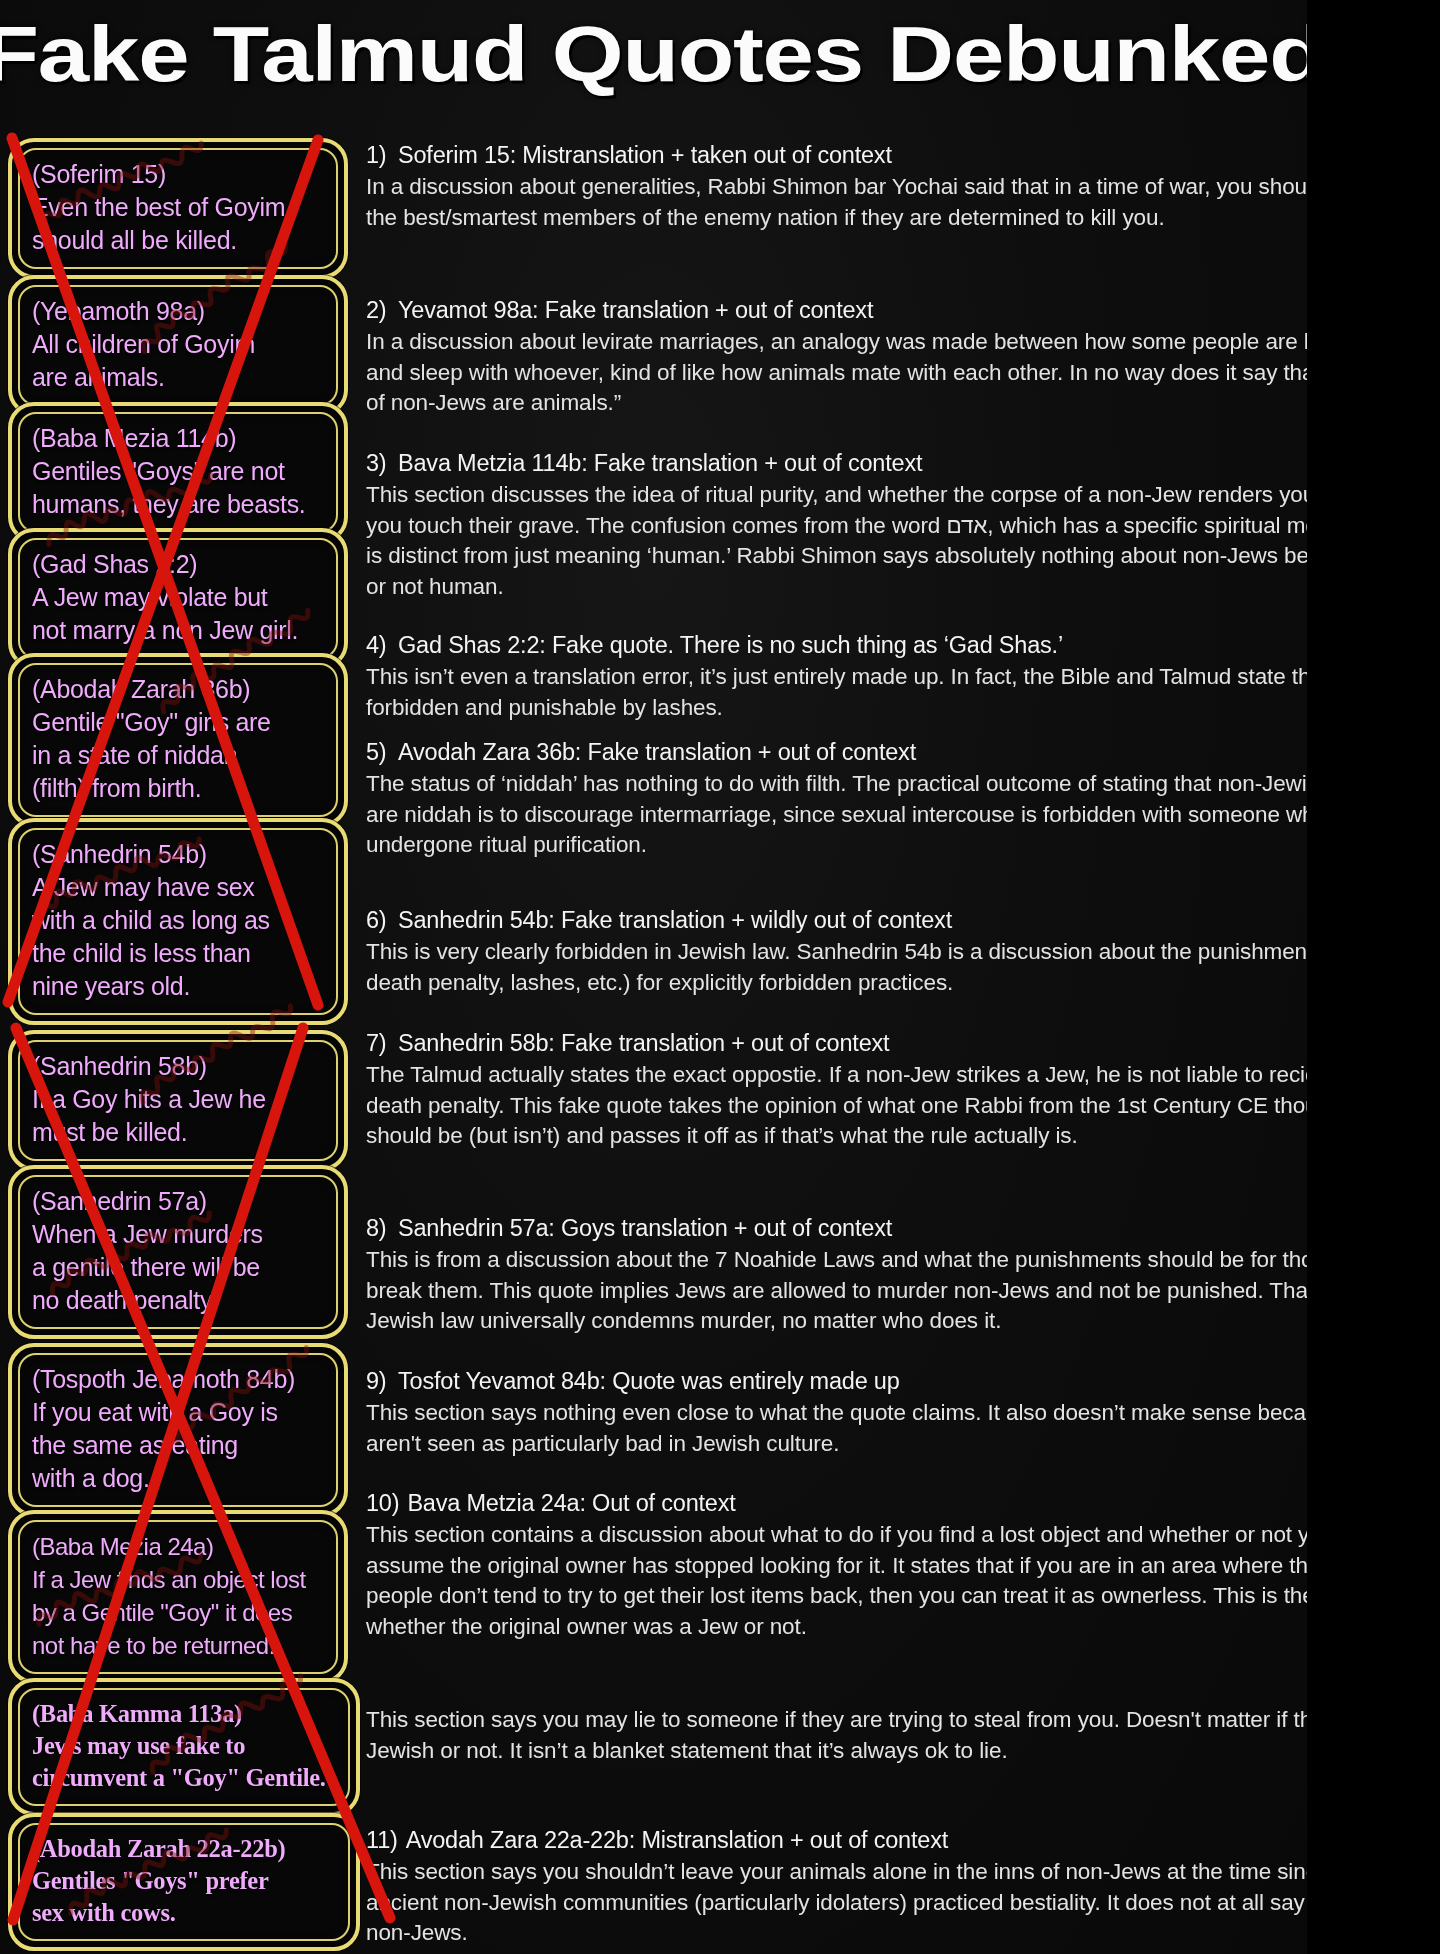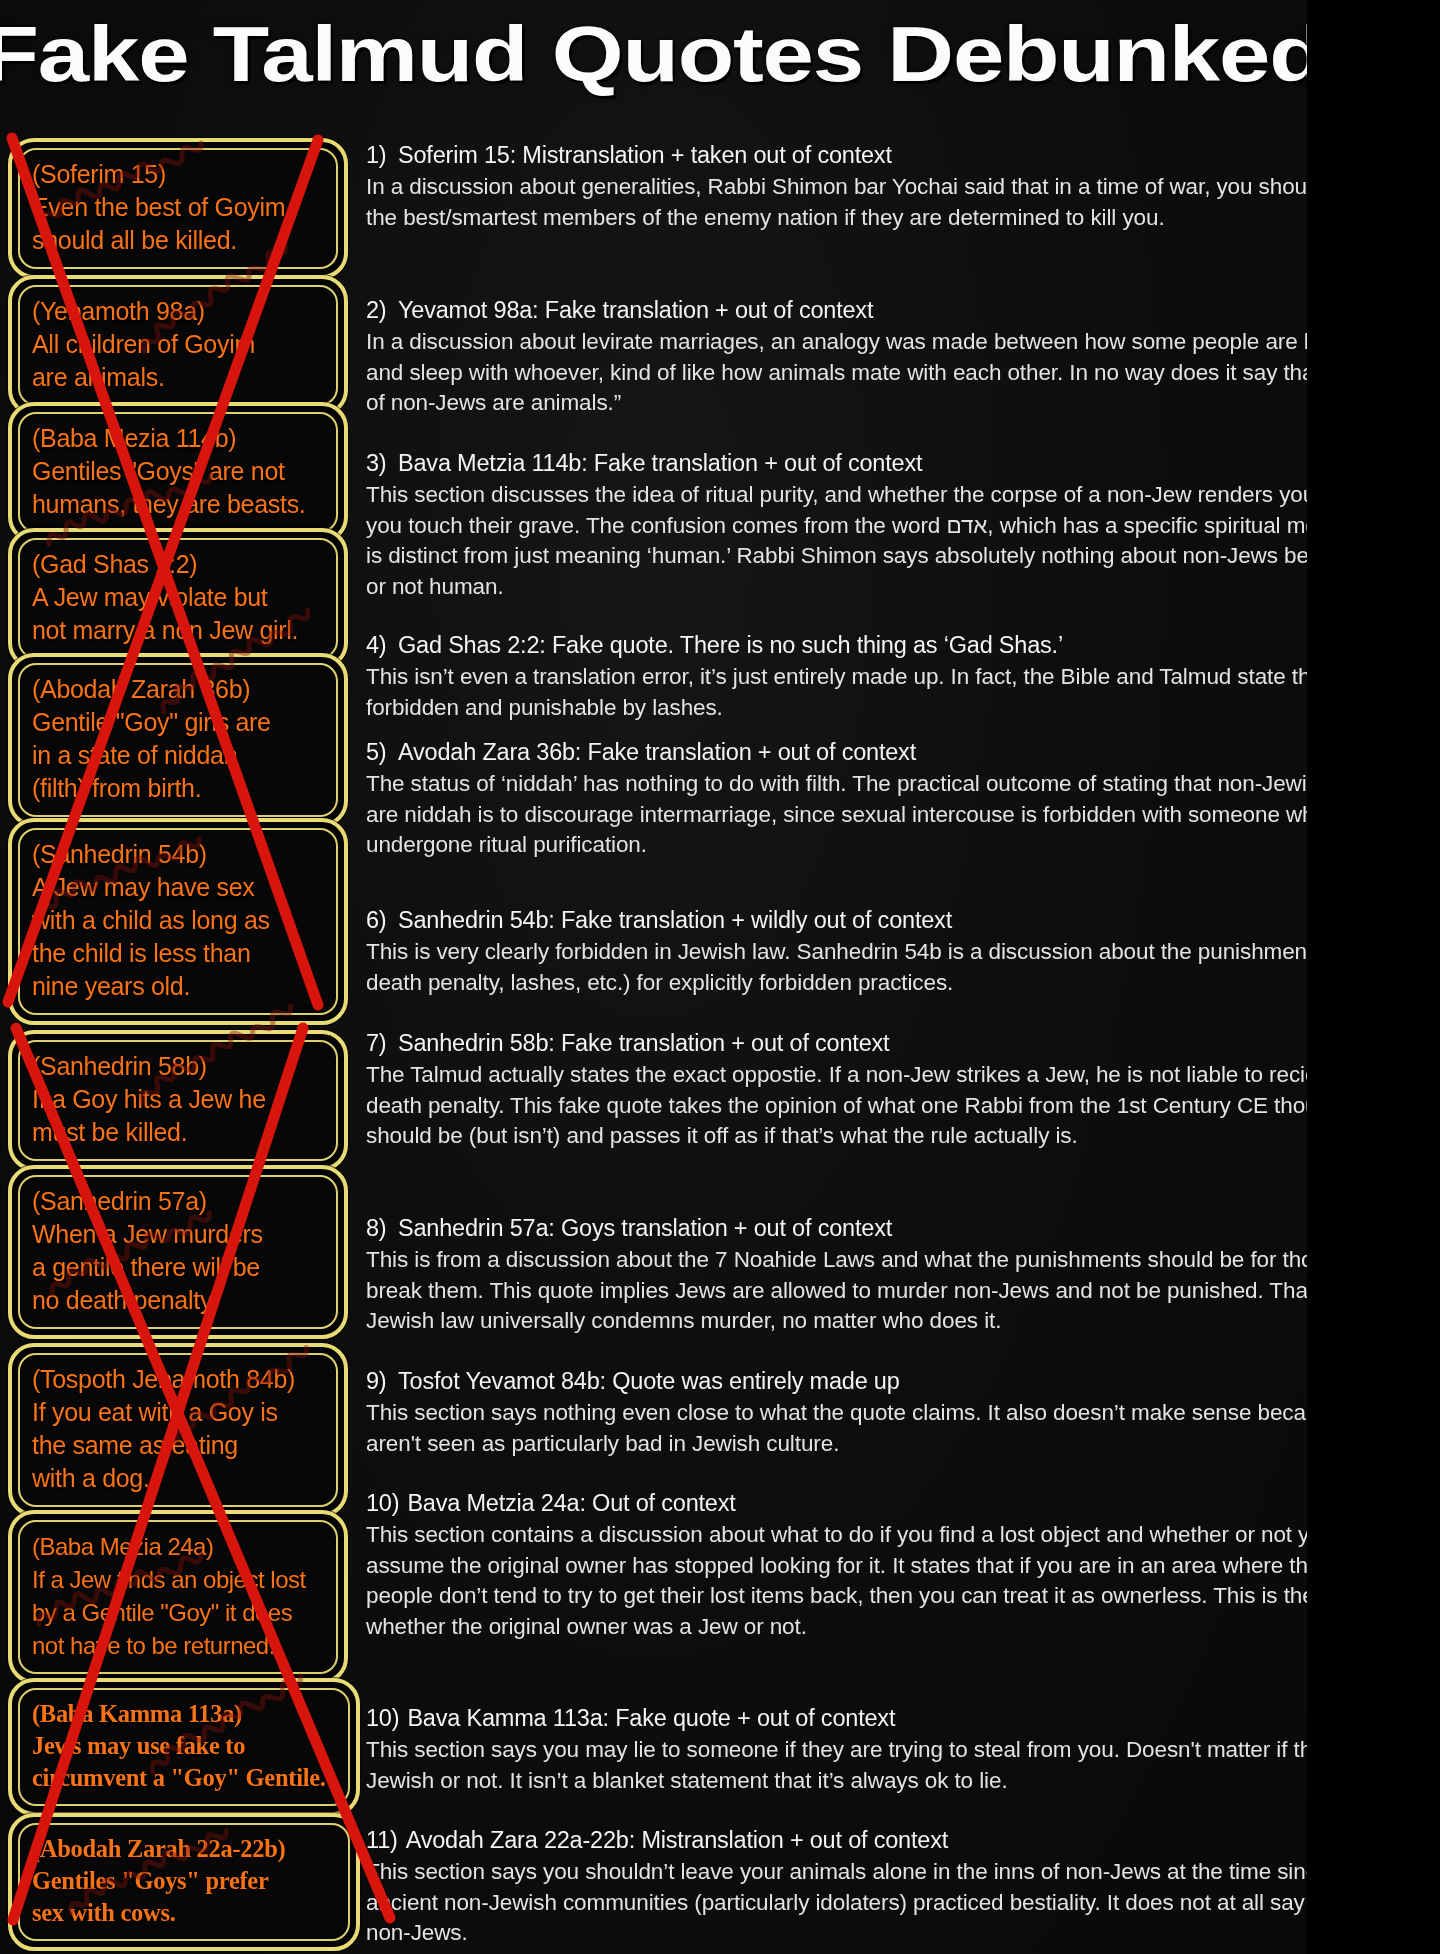--- a/index.html
+++ b/index.html
@@ -20,21 +20,21 @@
   .quote-box{
     position:absolute;left:8px;width:340px;box-sizing:border-box;
     border:4px solid #e8db74;border-radius:26px;padding:6px;
     background:#070707;z-index:2;
     box-shadow:0 0 0 1px rgba(0,0,0,.6), inset 0 0 14px rgba(0,0,0,.9);
   }
   .quote-inner{
     border:2px solid #ddd06e;border-radius:18px;padding:8px 8px 10px 12px;
   }
   .q-source,.q-text{
-    color:#f97316;font-size:25px;line-height:33px;letter-spacing:-0.3px;
+    color:#f0abfc;font-size:25px;line-height:33px;letter-spacing:-0.3px;
     white-space:pre-line;text-shadow:0 2px 3px rgba(0,0,0,.95);
   }
   .quote-box.tight .q-source,.quote-box.tight .q-text{font-size:24px;letter-spacing:-0.5px;}
   .quote-box.serif{width:352px;}
   .quote-box.serif .q-source,.quote-box.serif .q-text{
     font-family:"Liberation Serif",serif;font-weight:700;font-size:24.5px;line-height:32px;
   }
   
   .overlay-svg{position:absolute;left:0;top:130px;pointer-events:none;}
   .watermark-svg{z-index:5;opacity:.42;}
@@ -210,21 +210,20 @@
     </div>
   <div class="debunk" style="top:1366px">
       <div class="d-heading"><span class="d-num">9)</span><span>Tosfot Yevamot 84b: Quote was entirely made up</span></div>
       <div class="d-body">This section says nothing even close to what the quote claims. It also doesn’t make sense because dogs aren't seen as particularly bad in Jewish culture.</div>
     </div>
   <div class="debunk" style="top:1488px">
       <div class="d-heading"><span class="d-num">10)</span><span>Bava Metzia 24a: Out of context</span></div>
       <div class="d-body">This section contains a discussion about what to do if you find a lost object and whether or not you can assume the original owner has stopped looking for it. It states that if you are in an area where the majority of people don’t tend to try to get their lost items back, then you can treat it as ownerless. This is the same whether the original owner was a Jew or not.</div>
     </div>
   <div class="debunk" style="top:1703px">
-      <div class="d-heading"><span class="d-num">10)</span><span>Bava Kamma 113a: Fake quote + out of context</span></div>
       <div class="d-body">This section says you may lie to someone if they are trying to steal from you. Doesn't matter if the thief is Jewish or not. It isn’t a blanket statement that it’s always ok to lie.</div>
     </div>
   <div class="debunk" style="top:1825px">
       <div class="d-heading"><span class="d-num">11)</span><span>Avodah Zara 22a-22b: Mistranslation + out of context</span></div>
       <div class="d-body">This section says you shouldn’t leave your animals alone in the inns of non-Jews at the time since some ancient non-Jewish communities (particularly idolaters) practiced bestiality. It does not at all say this of all non-Jews.</div>
     </div>
 
 </div>
 
 </body></html>

